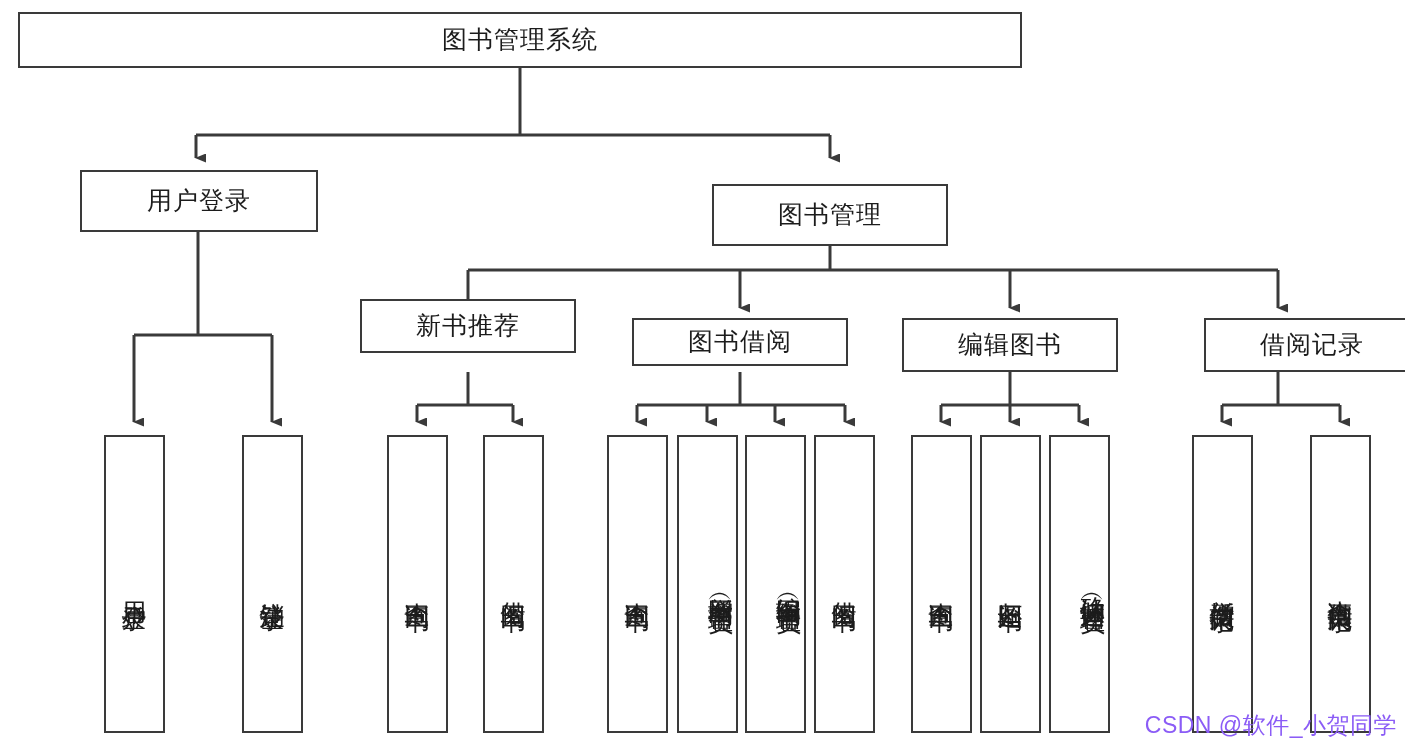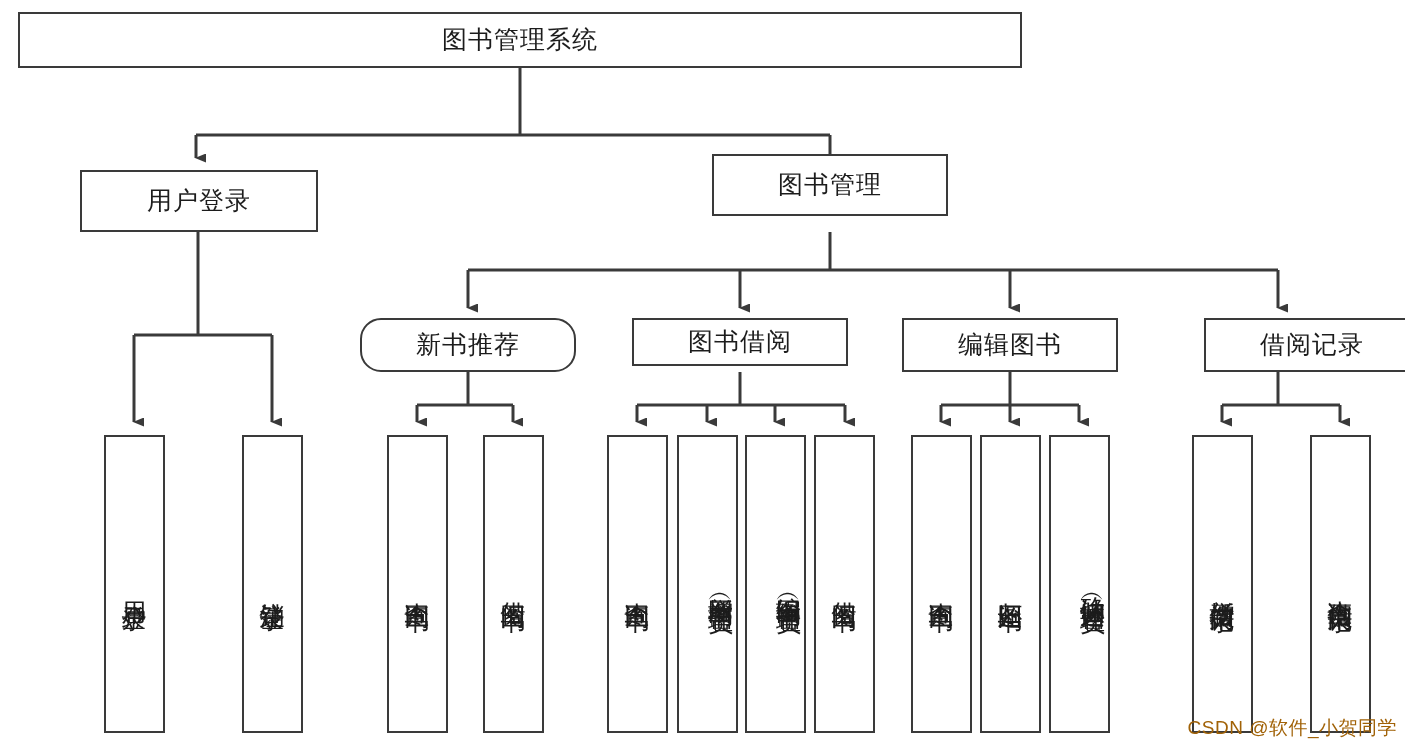--- a/index.html
+++ b/index.html
@@ -57,22 +57,22 @@
     text-orientation: upright;
     font-size: 25px;
     line-height: 1.2;
     letter-spacing: 2px;
     white-space: nowrap;
   }
   #watermark {
     position: absolute;
     right: 8px;
     bottom: 6px;
-    font-size: 19px;
-    color: #a16207;
+    font-size: 23px;
+    color: #8b5cf6;
     letter-spacing: 0.5px;
     white-space: nowrap;
   }
 </style>
 </head>
 <body>
 
 <div id="diagram-root">
 
   <svg id="connectors" viewBox="0 0 1405 747" xmlns="http://www.w3.org/2000/svg">
@@ -128,25 +128,25 @@
     </g>
   </svg>
 
   <div class="node node-h" style="left:18px; top:12px; width:1004px; height:56px;">
     <span>图书管理系统</span>
   </div>
 
   <div class="node node-h" style="left:80px; top:170px; width:238px; height:62px;">
     <span>用户登录</span>
   </div>
-  <div class="node node-h" style="left:712px; top:154px; width:236px; height:62px;">
+  <div class="node node-h" style="left:712px; top:184px; width:236px; height:62px;">
     <span>图书管理</span>
   </div>
 
-  <div class="node node-h" style="left:360px; top:318px; width:216px; height:54px;border-radius:21px;">
+  <div class="node node-h" style="left:360px; top:299px; width:216px; height:54px;">
     <span>新书推荐</span>
   </div>
   <div class="node node-h" style="left:632px; top:318px; width:216px; height:48px;">
     <span>图书借阅</span>
   </div>
   <div class="node node-h" style="left:902px; top:318px; width:216px; height:54px;">
     <span>编辑图书</span>
   </div>
   <div class="node node-h" style="left:1170px; top:318px; width:216px; height:54px;margin-left:34px;">
     <span>借阅记录</span>

